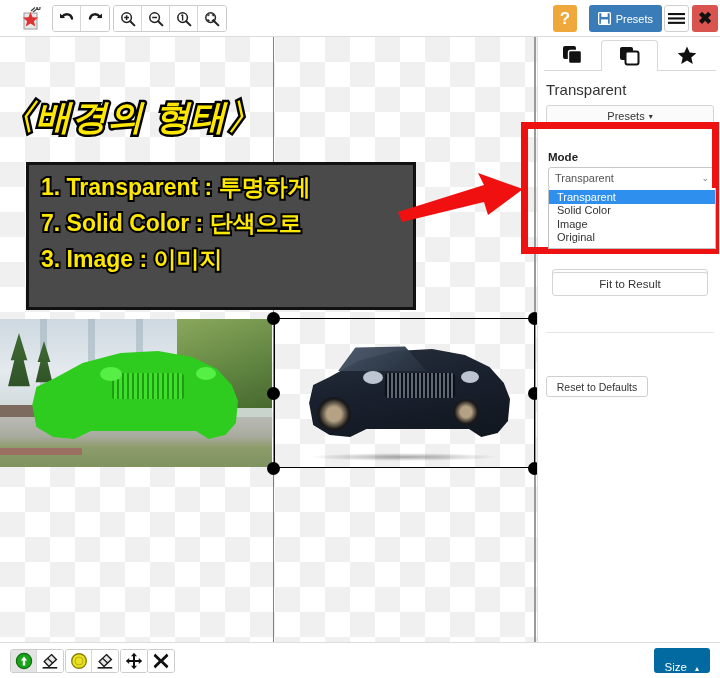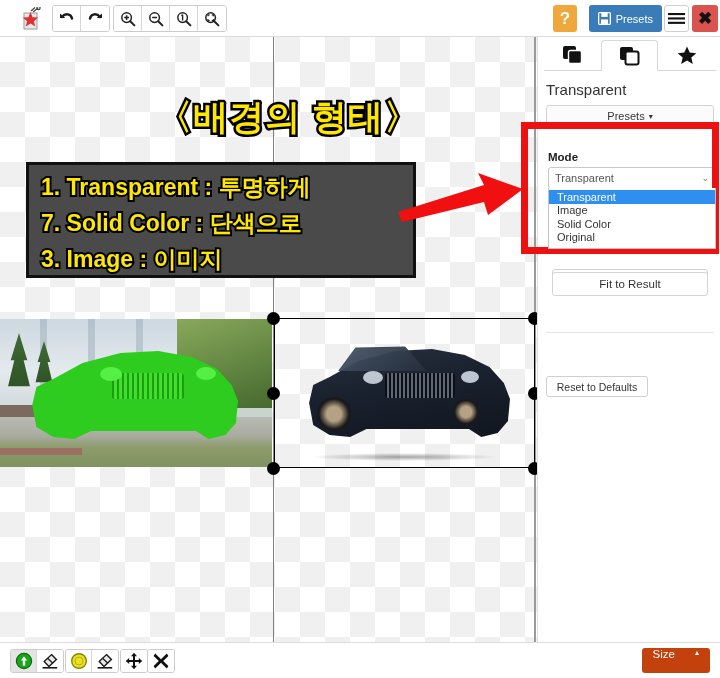--- a/index.html
+++ b/index.html
@@ -168,29 +168,30 @@
     position: absolute; width: 13px; height: 13px; border-radius: 50%;
     background: #000000; z-index: 30;
   }
   .sel-border {
     position: absolute; border: 1px solid #000000; z-index: 25;
   }
 
   
   #overlay-title {
     position: absolute; left: 0; top: 57px; width: 420px;
-    text-align: right;
+    text-align: left;
     font-size: 35px; font-weight: bold; letter-spacing: 1px;
     color: #ffe800;
     -webkit-text-stroke: 5px #000000;
     paint-order: stroke fill;
     z-index: 20;
+    font-style: italic;
   }
   #overlay-box {
-    position: absolute; left: 26px; top: 125px; width: 390px; height: 116px;
+    position: absolute; left: 26px; top: 125px; width: 390px; height: 148px;
     background: #4a4a4a;
     border: 3px solid #111111;
     z-index: 18;
     padding: 4px 0 0 12px;
   }
   .overlay-line {
     font-size: 23px; font-weight: bold; line-height: 36px;
     color: #ffe800;
     -webkit-text-stroke: 4px #000000;
     paint-order: stroke fill;
@@ -299,22 +300,22 @@
   .bt-btn {
     width: 26px; height: 22px;
     display: flex; align-items: center; justify-content: center;
     background: #ffffff; border-right: 1px solid #d6d6d6; cursor: pointer;
   }
   .bt-btn:last-child { border-right: none; }
   .bt-btn.active { background: #e4e4e4; }
   #size-btn {
     position: absolute; right: 10px; top: 5px;
     height: 25px; padding: 0 11px; border-radius: 3px;
-    background: #c2410c; color: #ffffff; font-size: 11.5px;
-    display: flex; align-items: flex-start; gap: 20px; cursor: pointer;
+    background: #0369a1; color: #ffffff; font-size: 11.5px;
+    display: flex; align-items: flex-end; gap: 8px; cursor: pointer;
   }
 </style>
 </head>
 <body>
 
 <div id="top-toolbar">
 
   <div id="app-logo">
     <svg width="26" height="24" viewBox="0 0 26 24">
       <rect x="6" y="6" width="13" height="16" fill="#e8e8e8" stroke="#9a9a9a" stroke-width="1"></rect>
@@ -488,22 +489,22 @@
   <div id="mode-box">
     <div id="mode-label">Mode</div>
 
     <div id="mode-select">
       <span>Transparent</span>
       <span class="chev">⌄</span>
     </div>
 
     <div id="mode-options">
       <div class="mode-option selected">Transparent</div>
+      <div class="mode-option">Solid Color</div>
       <div class="mode-option">Image</div>
-      <div class="mode-option">Solid Color</div>
       <div class="mode-option">Original</div>
     </div>
   </div>
 
   <div id="hidden-btn"></div>
   <div id="fit-btn">
     <span>Fit to Result</span>
   </div>
 
   <div id="section-divider"></div>

